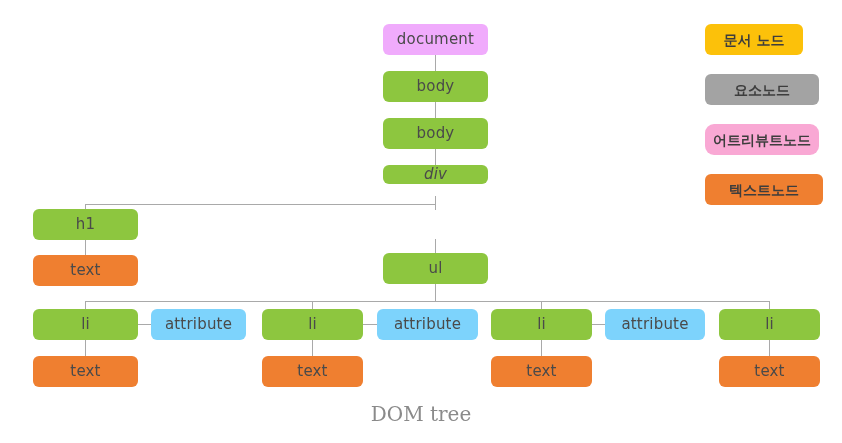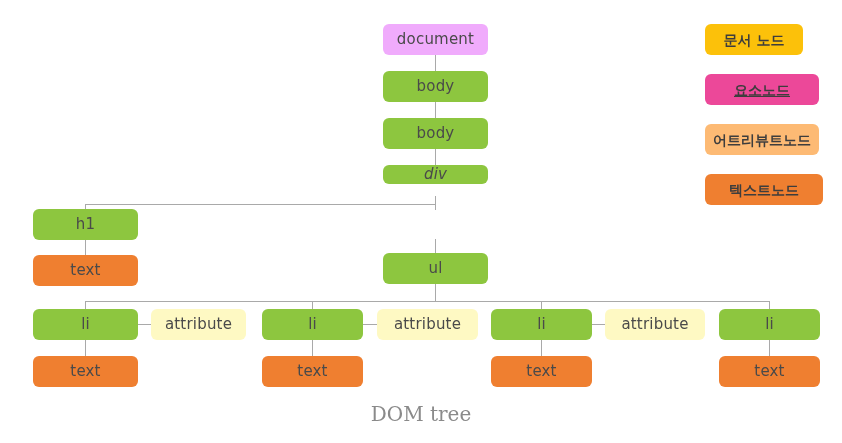--- a/index.html
+++ b/index.html
@@ -36,40 +36,40 @@
     align-items: center;
     justify-content: center;
     font-size: 15px;
     color: #4a4a4a;
     letter-spacing: 0.2px;
     white-space: nowrap;
     line-height: 1;
   }
   .node.doc   { background: #f0abfc; }
   .node.elem  { background: #8dc63f; }
-  .node.attr  { background: #fef9c3; }
+  .node.attr  { background: #7dd3fc; }
   .node.text  { background: #ef7f30; }
 
   
   .legend-box {
     position: absolute;
     box-sizing: border-box;
     border-radius: 6px;
     display: flex;
     align-items: center;
     justify-content: center;
     font-size: 14px;
     color: #3d3d3d;
     font-weight: 600;
     white-space: nowrap;
     line-height: 1;
   }
   .legend-box.doc  { background: #fcc10a; }
-  .legend-box.elem { background: #ec4899; text-decoration: underline; }
-  .legend-box.attr { background: #fdba74; }
+  .legend-box.elem { background: #a3a3a3; }
+  .legend-box.attr { background: #f9a8d4; border-radius: 9px; }
   .legend-box.text { background: #ef7f30; }
 
   
   #caption {
     position: absolute;
     left: 0;
     top: 402px;
     width: 842px;
     text-align: center;
     font-family: "DejaVu Serif", "Liberation Serif", serif;

